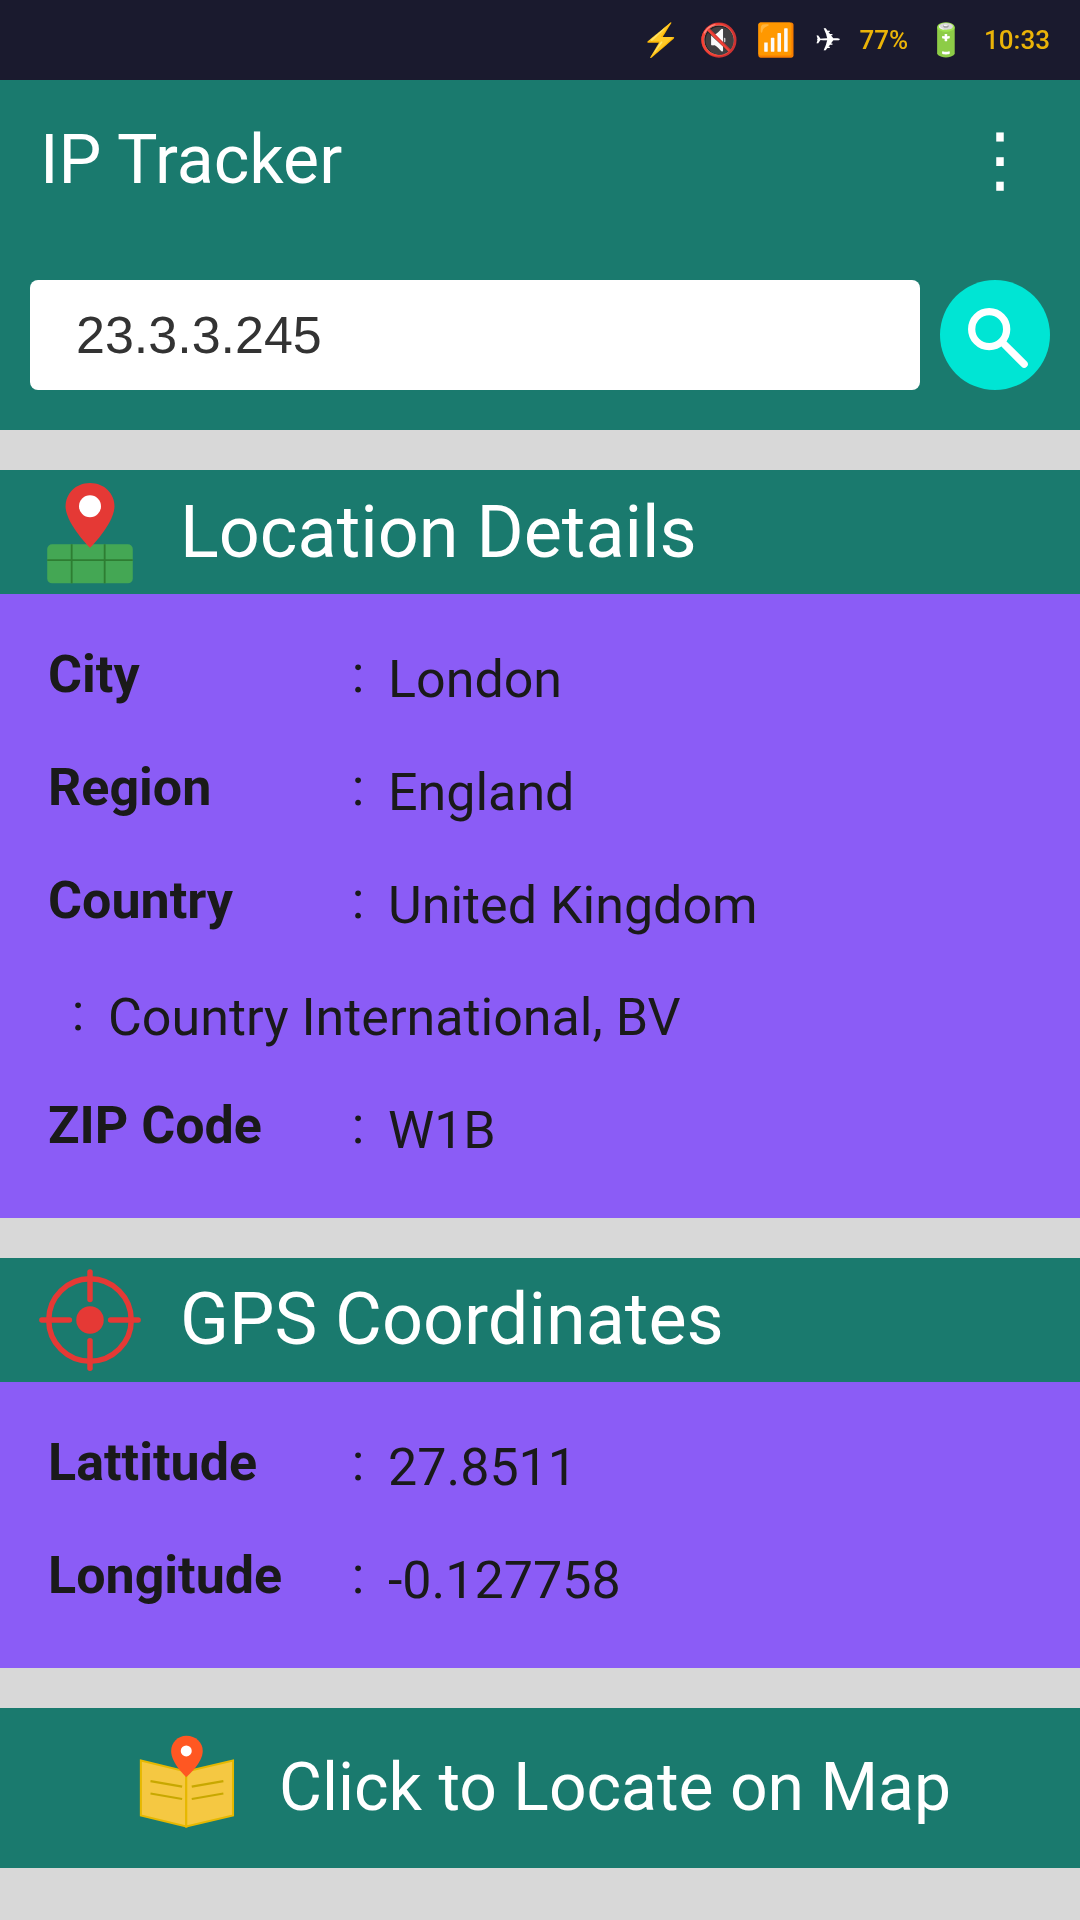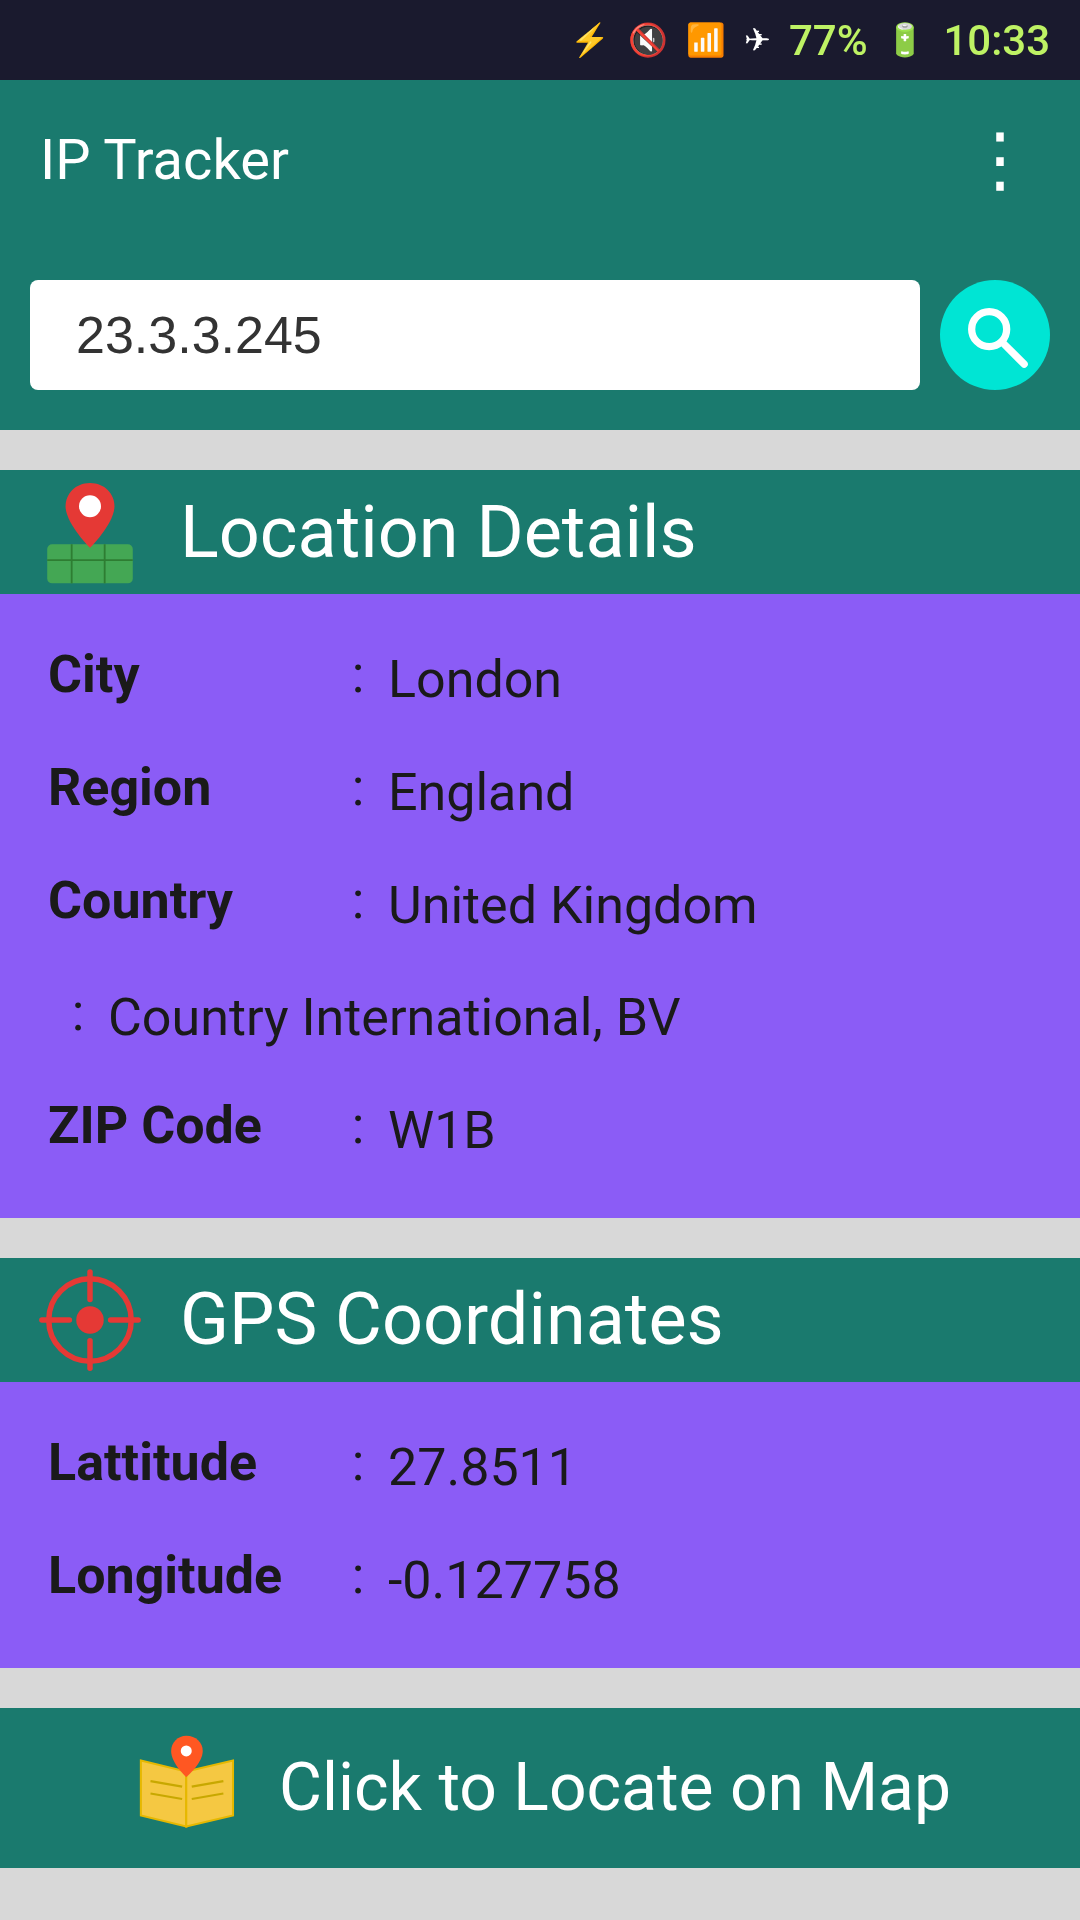--- a/index.html
+++ b/index.html
@@ -28,39 +28,39 @@
       padding: 0 30px;
       gap: 18px;
     }
 
     .status-bar-icon {
       color: white;
       font-size: 32px;
     }
 
     .status-bar-text {
-      color: #bef264;
-      font-size: 42px;
+      color: #eab308;
+      font-size: 26px;
       font-weight: 500;
     }
 
     
     .app-bar {
       width: 100%;
       height: 160px;
       background-color: #1a7a6e;
       display: flex;
       align-items: center;
       justify-content: space-between;
       padding: 0 40px;
     }
 
     .app-bar-title {
       color: white;
-      font-size: 56px;
+      font-size: 68px;
       font-weight: 400;
     }
 
     .app-bar-menu {
       color: white;
       font-size: 72px;
       cursor: pointer;
       line-height: 1;
       letter-spacing: 4px;
     }

